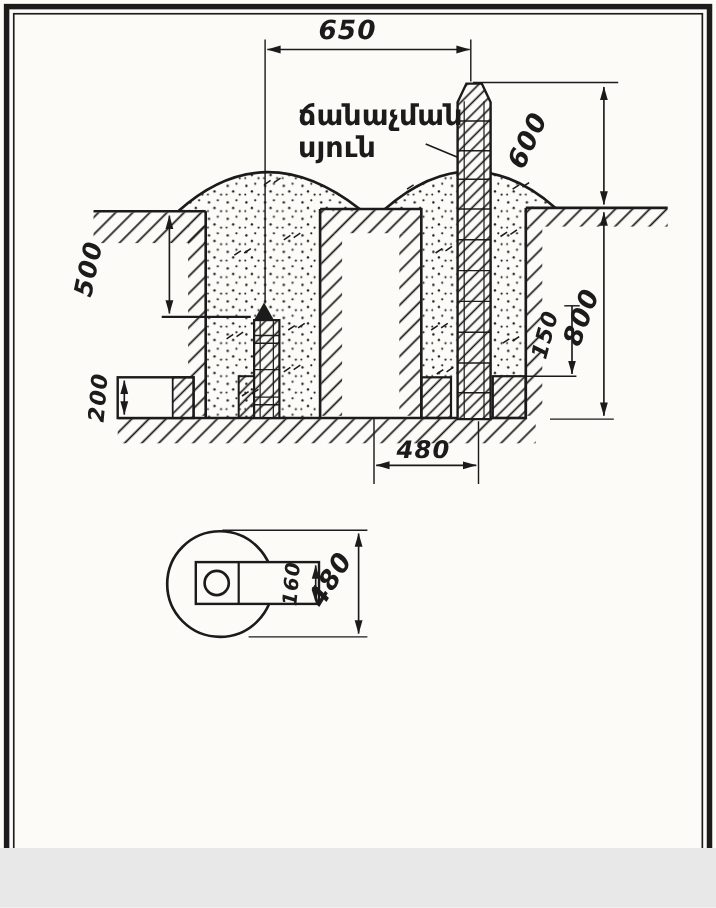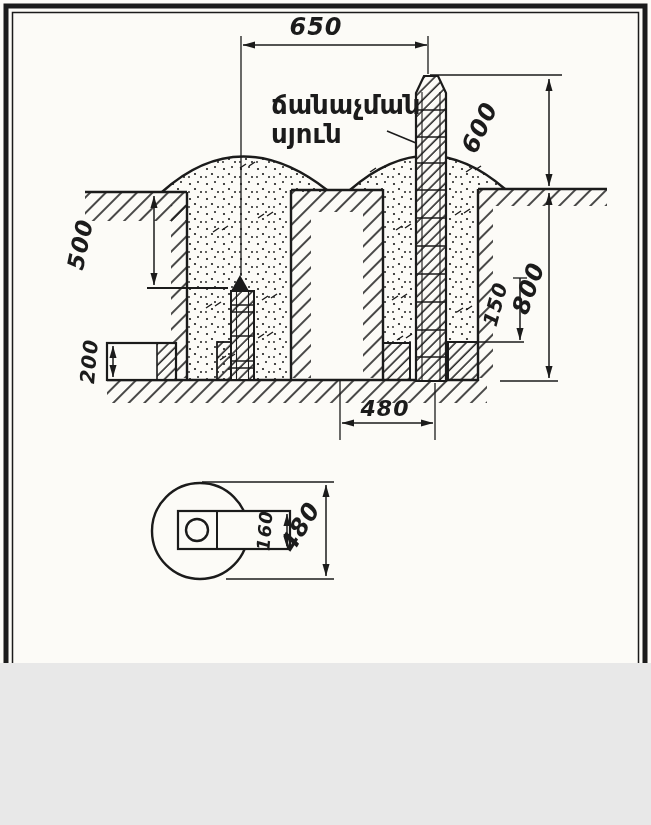--- a/index.html
+++ b/index.html
@@ -1,18 +1,18 @@
 <!DOCTYPE html>
 <html style="--ink: #1b1b1b; --paper: #fcfbf7;"><head>
 <meta charset="utf-8">
 <style>
   :root { --ink:#1b1b1b; --paper:#fcfbf7; }
   html,body { margin:0; padding:0; background:#e8e8e8; }
   .page {
-    width:651px; height:663px; margin:0 auto; background:var(--paper);
+    width:651px; height:771px; margin:0 auto; background:var(--paper);
     position:relative; font-family:"DejaVu Sans", sans-serif; color:var(--ink);
   }
   svg { display:block; color:var(--ink); }
   text { fill:var(--ink); }
   .dim-num { font-style:italic; font-weight:600; letter-spacing:1px; }
   .callout-txt { font-weight:600; }
 </style>
 </head>
 <body>
 

